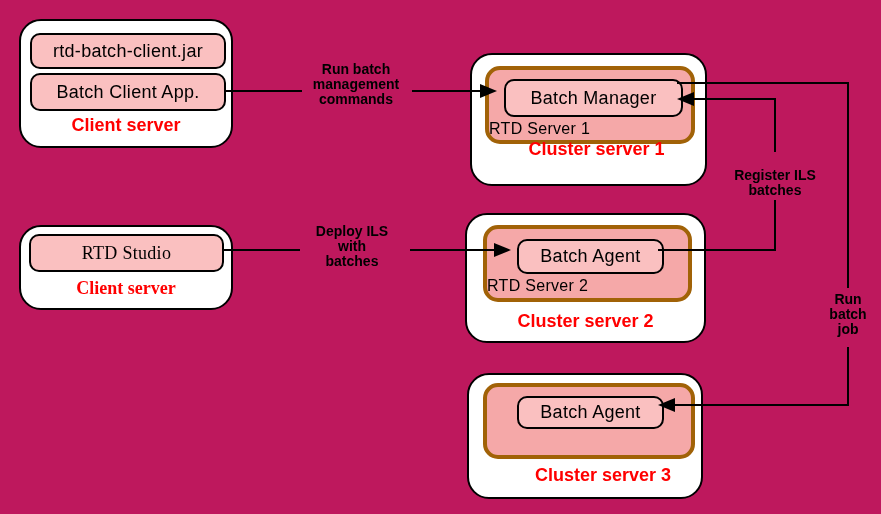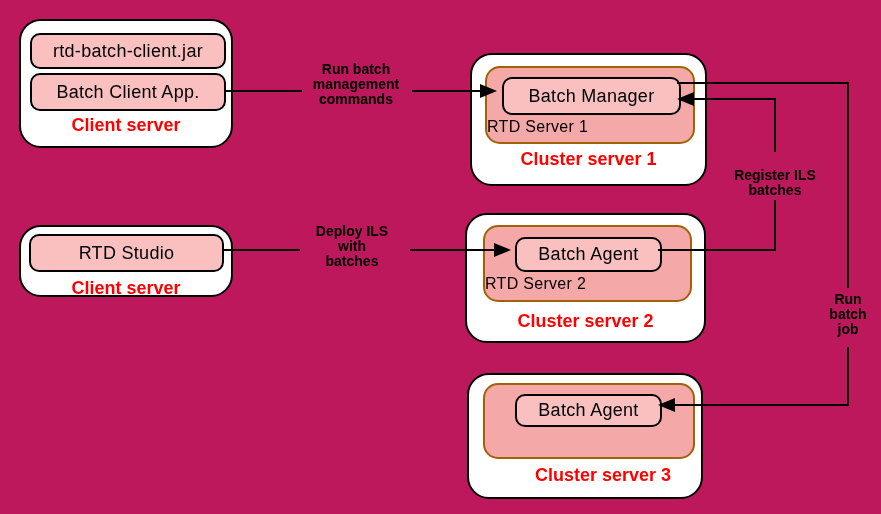--- a/index.html
+++ b/index.html
@@ -6,21 +6,21 @@
   .stage {
     position:relative; width:881px; height:514px; background:#be185d;
     font-family:"Liberation Sans", sans-serif; color:#000; overflow:hidden;
   }
   
   .outer {
     position:absolute; background:#ffffff; border:2px solid #000;
     border-radius:22px; box-sizing:border-box;
   }
   .pinkc {
-    position:absolute; background:#F5A8A8; border:2px solid #a16207;
+    position:absolute; background:#F5A8A8; border:4px solid #a16207;
     border-radius:15px; box-sizing:border-box;
   }
   .pbox {
     position:absolute; background:#FAC0C0; border:2px solid #000;
     border-radius:10px; box-sizing:border-box;
     display:flex; align-items:center; justify-content:center;
     font-size:18px; letter-spacing:0.3px; white-space:nowrap;
   }
   .srvlabel {
     position:absolute; left:0; width:100%; text-align:left;
@@ -49,35 +49,35 @@
   <div class="outer" style="left:19px; top:19px; width:214px; height:129px;">
     <div class="pbox" style="left:9px; top:12px; width:196px; height:36px;">
       <span>rtd-batch-client.jar</span>
     </div>
     <div class="pbox" style="left:9px; top:52px; width:196px; height:38px;">
       <span>Batch Client App.</span>
     </div>
     <div class="redlabel" style="top:94px;">Client server</div>
   </div>
 
-  <div class="outer" style="left:19px; top:225px; width:214px; height:72px;">
+  <div class="outer" style="left:19px; top:225px; width:214px; height:85px;font-family:Liberation Serif, serif;">
     <div class="pbox" style="left:8px; top:7px; width:195px; height:38px;">
       <span>RTD Studio</span>
     </div>
     <div class="redlabel" style="top:51px;">Client server</div>
   </div>
 
   <div class="outer" style="left:470px; top:53px; width:237px; height:133px;">
     <div class="pinkc" style="left:13px; top:11px; width:210px; height:78px;">
       <div class="pbox" style="left:15px; top:9px; width:179px; height:38px;">
         <span>Batch Manager</span>
       </div>
       <div class="srvlabel" style="top:50px;">RTD Server 1</div>
     </div>
-    <div class="redlabel" style="top:94px;">Cluster server 1</div>
+    <div class="redlabel" style="top:84px;margin-left:8px;">Cluster server 1</div>
   </div>
 
   <div class="outer" style="left:465px; top:213px; width:241px; height:130px;">
     <div class="pinkc" style="left:16px; top:10px; width:209px; height:77px;">
       <div class="pbox" style="left:30px; top:10px; width:147px; height:35px;">
         <span>Batch Agent</span>
       </div>
       <div class="srvlabel" style="top:48px;">RTD Server 2</div>
     </div>
     <div class="redlabel" style="top:96px;">Cluster server 2</div>

